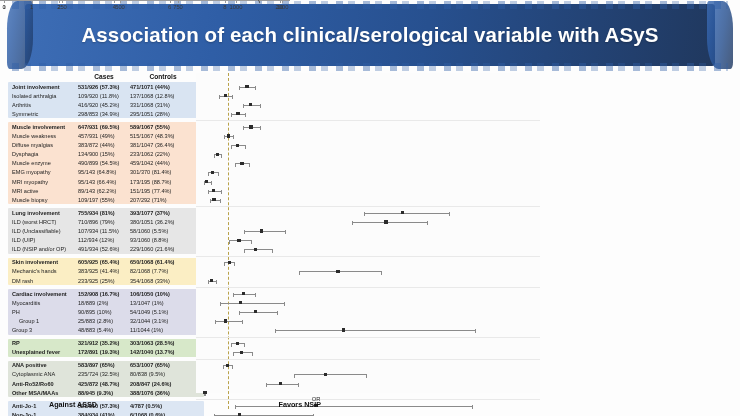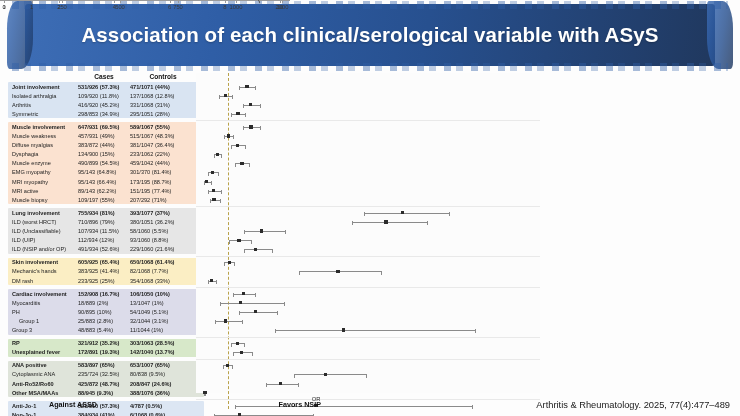--- a/index.html
+++ b/index.html
@@ -510,14 +510,13 @@
       <div class="tick" style="left: 236px; top: 0px;"></div>
       <div class="ticklab" style="left: 236px; top: 3.5px;">1000</div>
       <div class="tick" style="left: 282px; top: 0px;"></div>
       <div class="ticklab" style="left: 282px; top: 3.5px;">2000</div>
       <div id="break-mark" style="left: 259px; top: 0px;">⌇</div>
     </div>
   <div id="or-label" style="left: 316px;">OR</div>
   <div class="foot-lab" id="lab-against" style="left: 73.04px;">Against ASSD</div>
   <div class="foot-lab" id="lab-favors" style="left: 299.76px;">Favors NSIP</div>
 
-  <div id="citation">Arthritis &amp; Rheumatology. 2025, 77(4):477–489</div>
 </div>
 
 </body></html>

